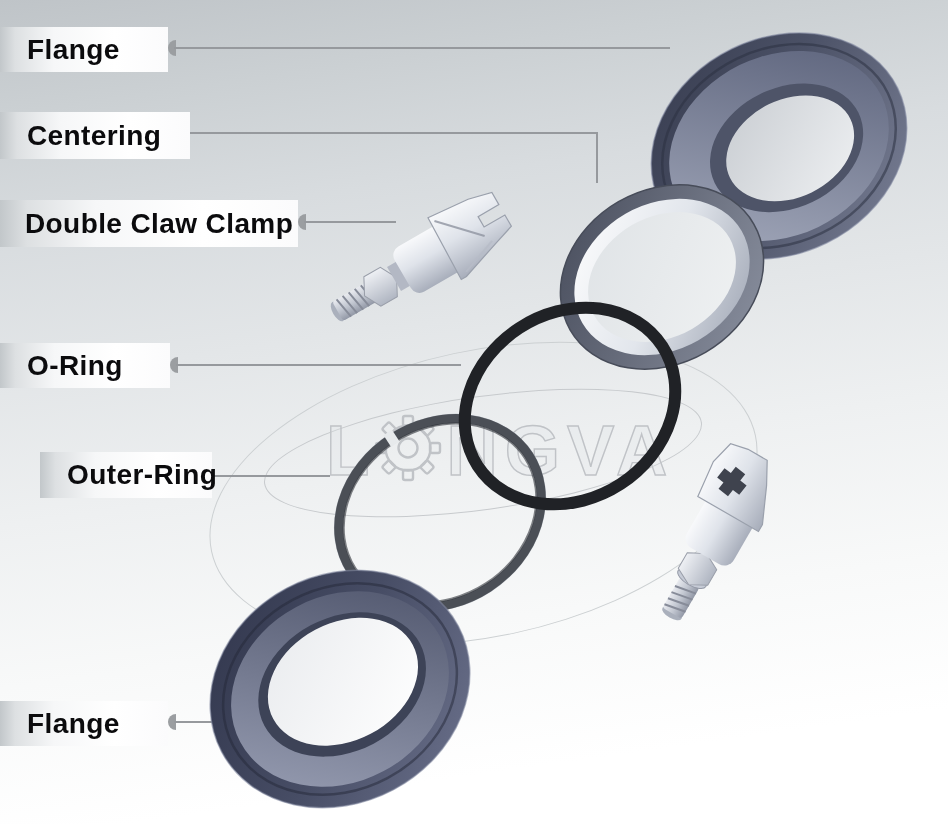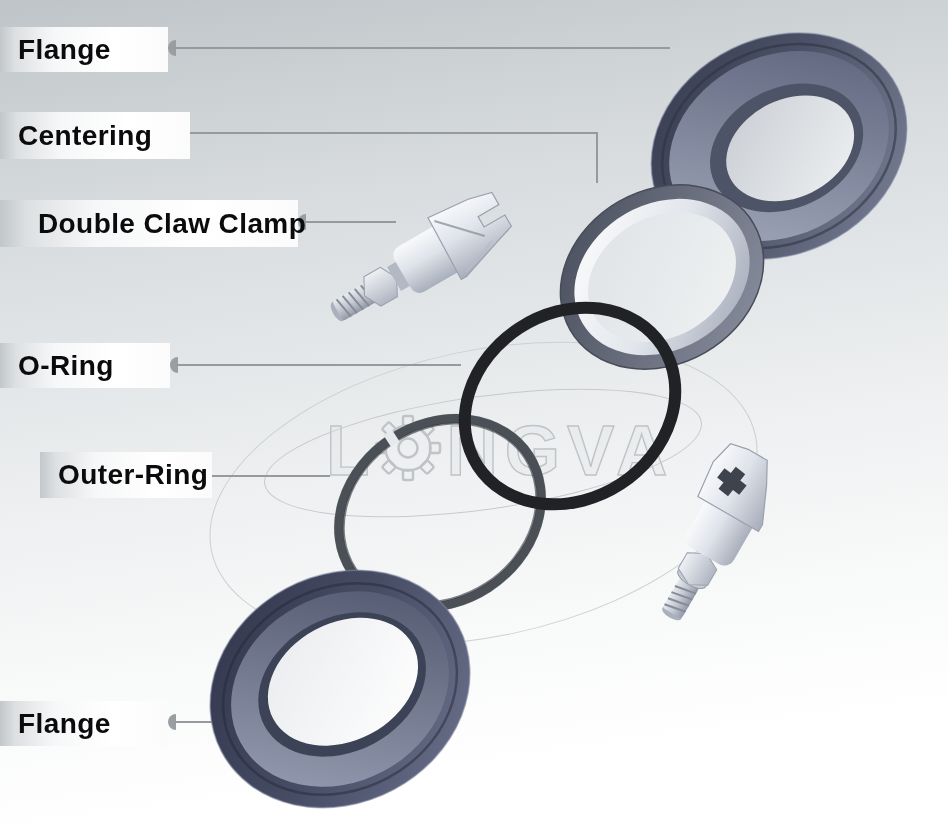--- a/index.html
+++ b/index.html
@@ -24,28 +24,28 @@
     -webkit-text-stroke:1.4px #c0c3c7;
   }
   .wm-text .gear-wrap { margin:6px 2px 0 -4px; }
 
   
   .art { position:absolute; inset:0; z-index:2; }
 
   
   .callout {
     position:absolute; left:0; box-sizing:border-box;
-    display:flex; align-items:center; padding-left:18px;
+    display:flex; align-items:center; padding-left:27px;
     background: linear-gradient(90deg, #c2c7ca 0%, #dde0e2 9%, #f6f7f8 32%, #ffffff 68%, #fbfbfc 100%);
     color:#0b0b0d; font-weight:bold; font-size:28px; letter-spacing:0.4px;
     z-index:3; white-space:nowrap;
   }
   .c1 { top:27px;  width:168px; height:45px; }
   .c2 { top:112px; width:190px; height:47px; }
-  .c3 { top:200px; width:298px; height:47px; padding-left:38px; }
+  .c3 { top:200px; width:298px; height:47px; padding-left:25px; }
   .c4 { top:343px; width:170px; height:45px;text-align:right; }
   .c5 { top:452px; width:172px; height:46px;margin-left:40px; }
   .c6 { top:701px; width:168px; height:45px; }
 </style>
 </head>
 <body>
 
 <div class="canvas">
 
   <div class="wm-layer">

